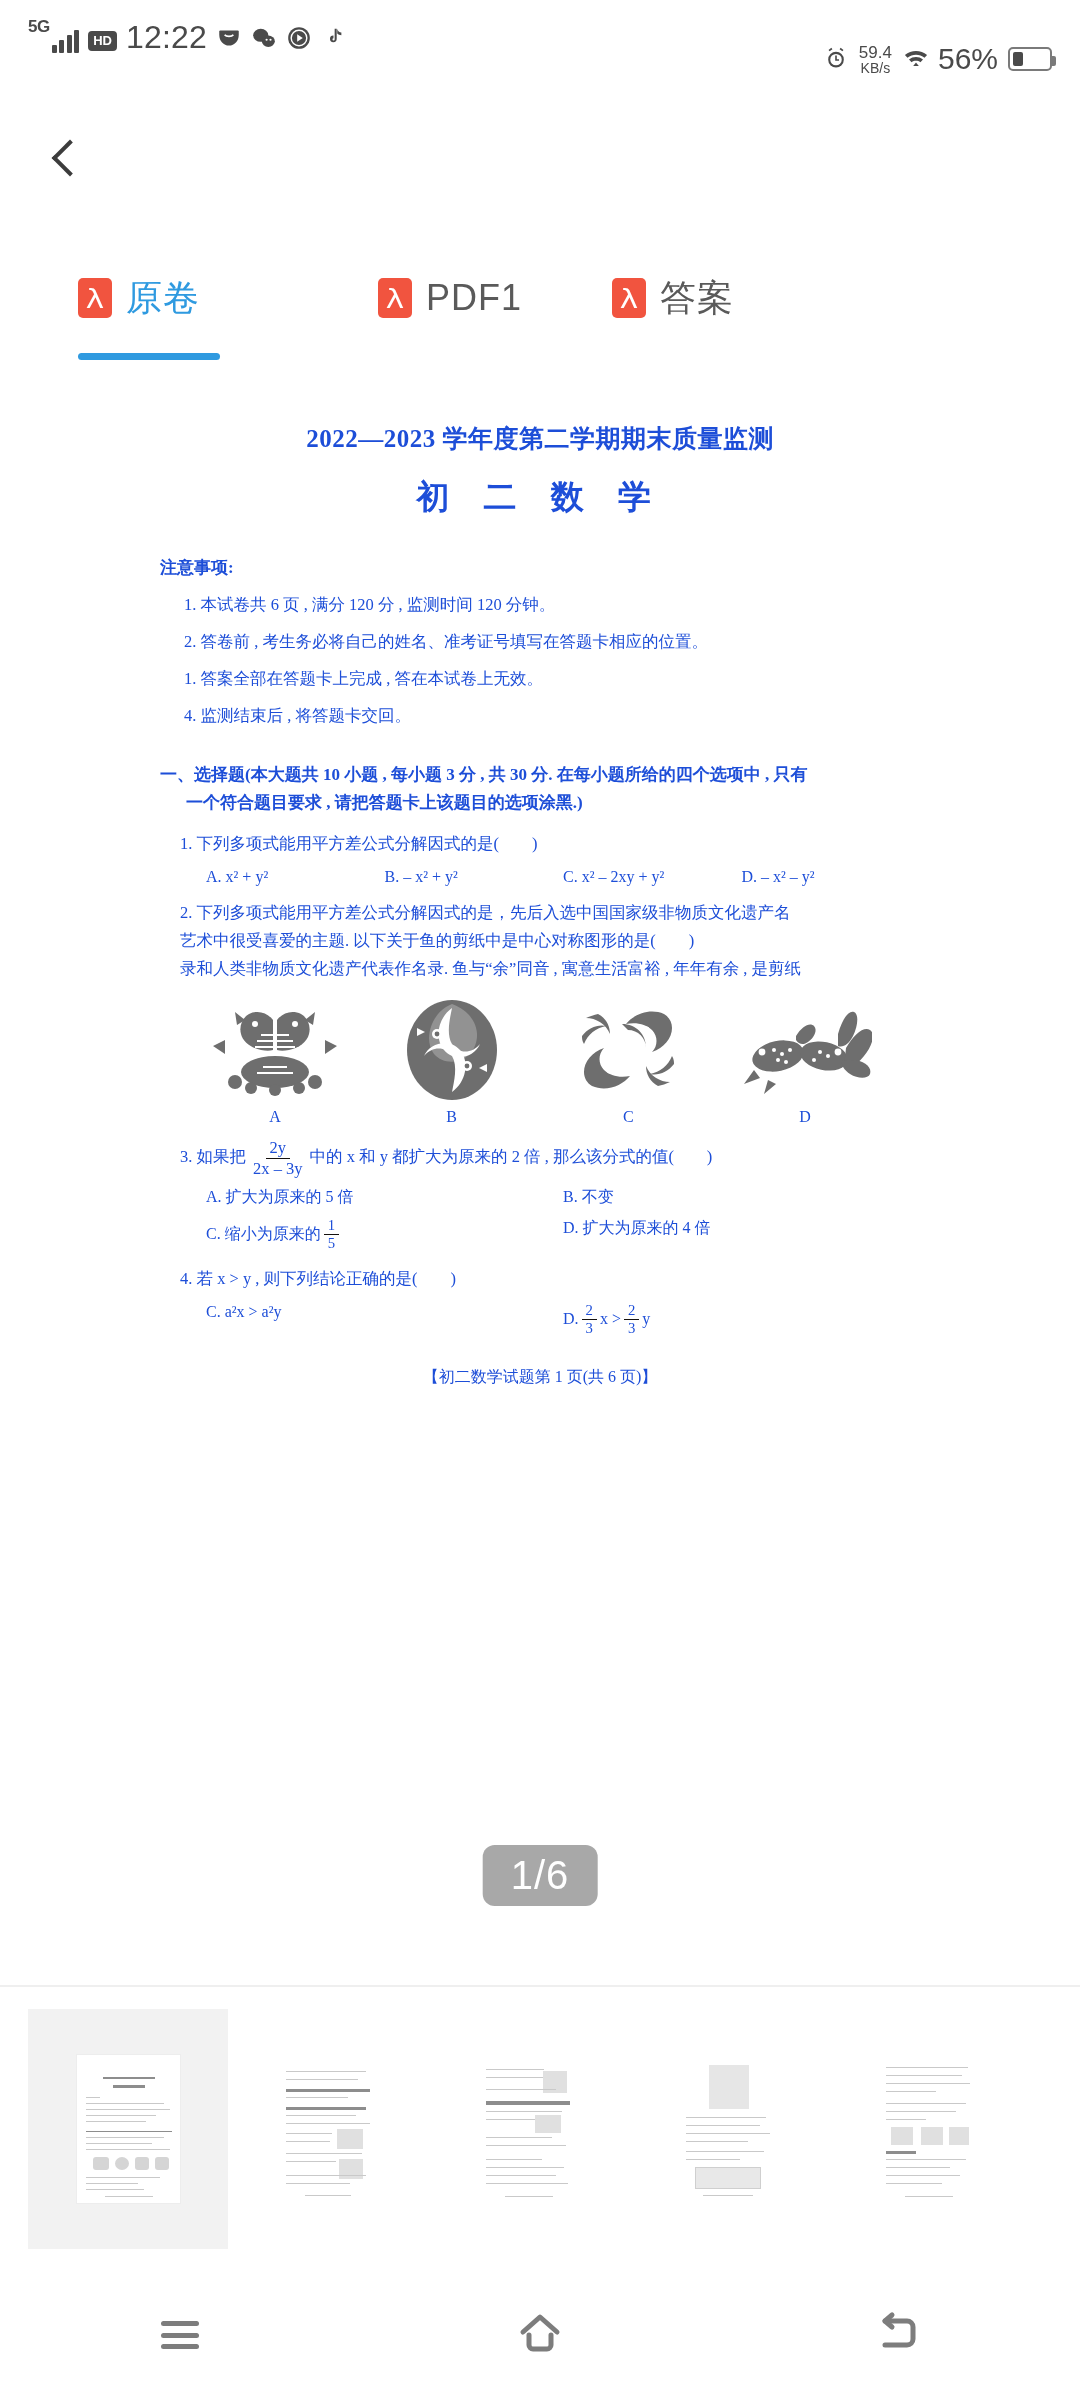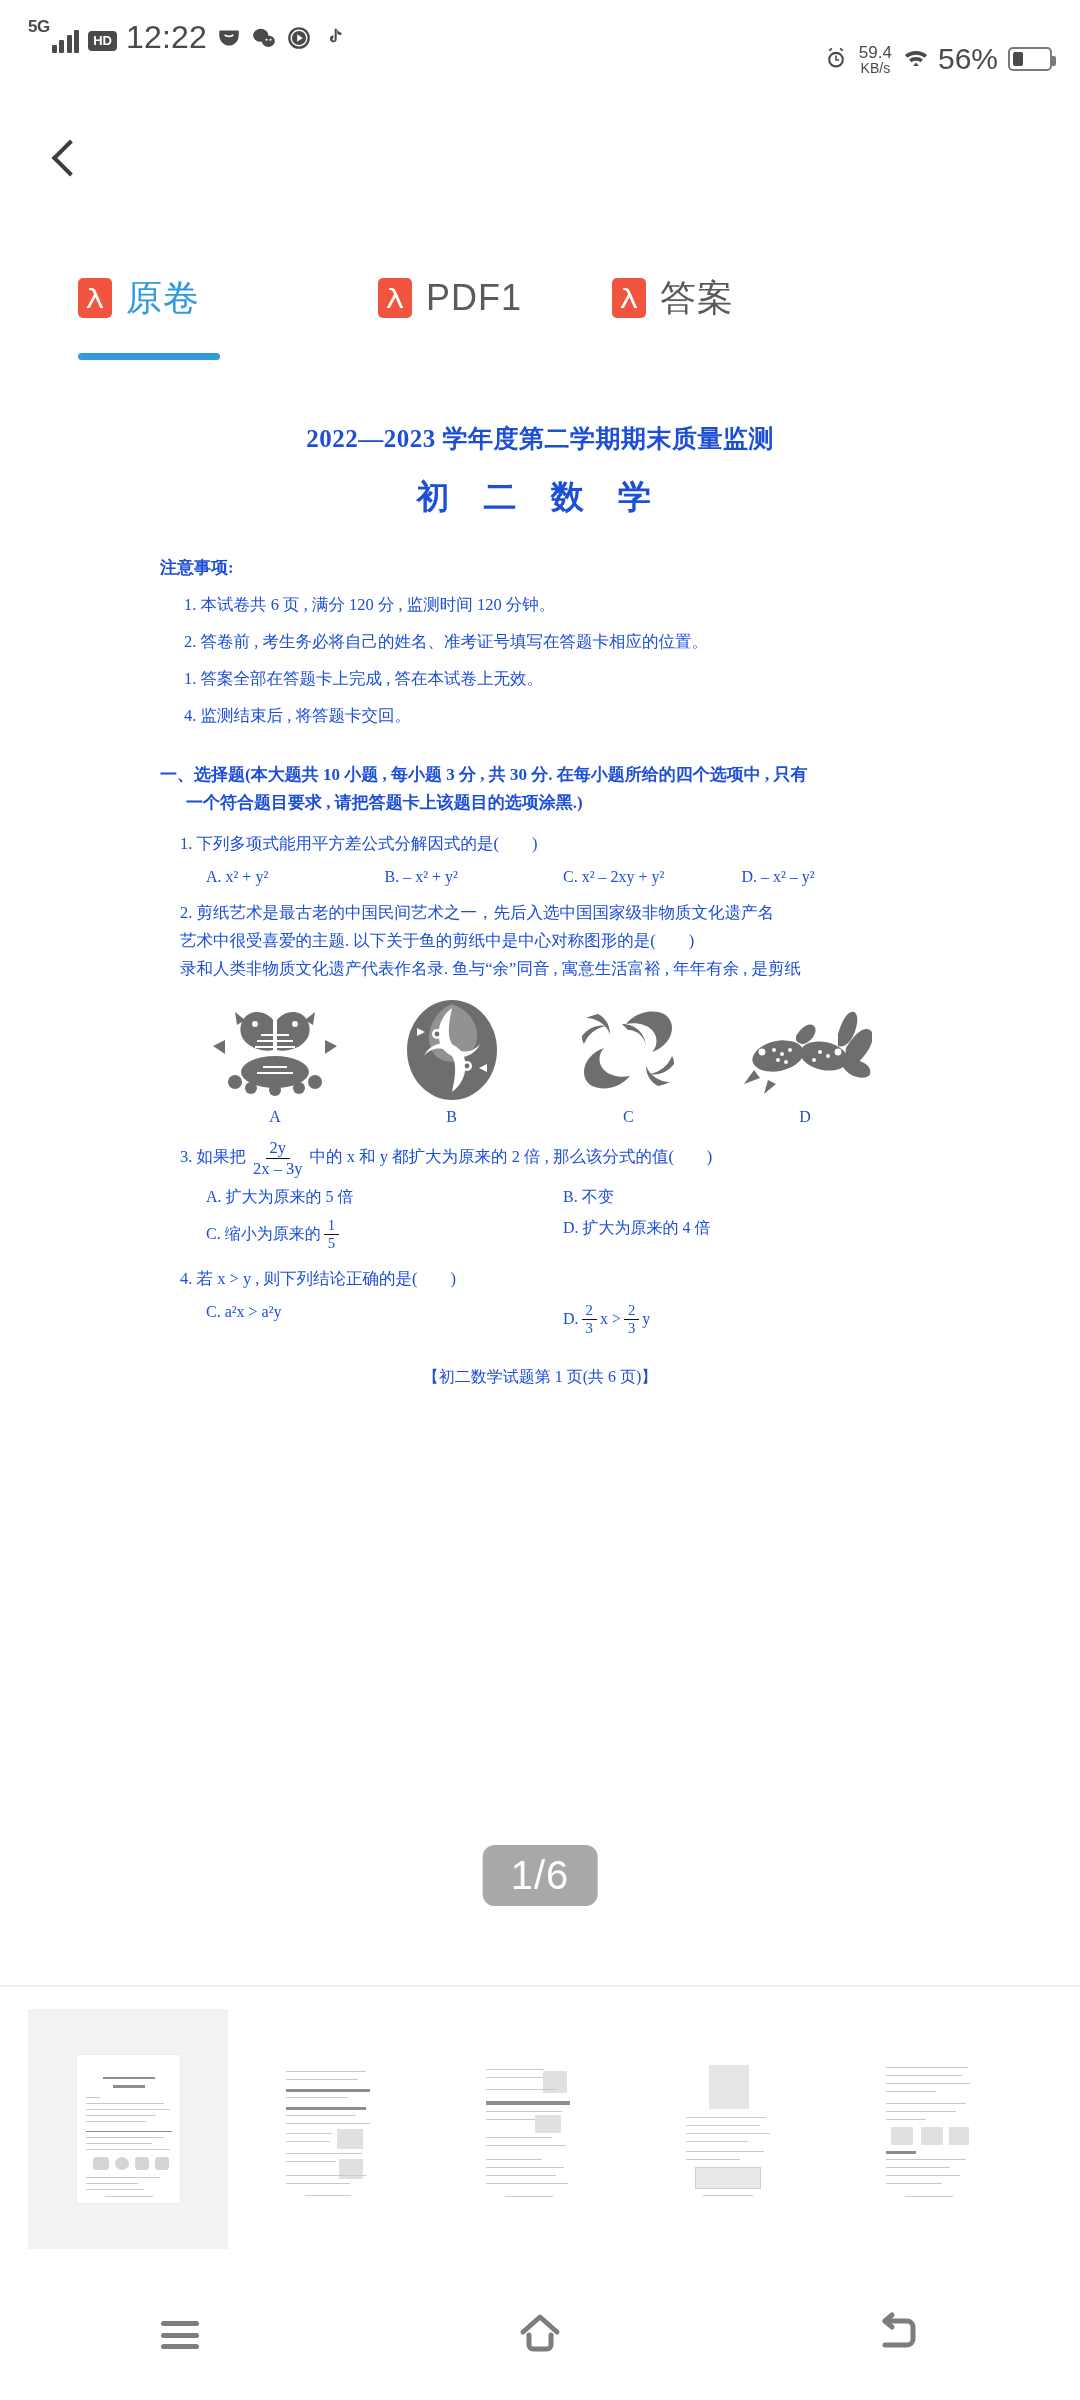--- a/index.html
+++ b/index.html
@@ -258,21 +258,21 @@
       </div>
       <div class="opts four">
         <span>A. x² + y²</span>
         <span>B. – x² + y²</span>
         <span>C. x² – 2xy + y²</span>
         <span>D. – x² – y²</span>
       </div>
 
       <div class="q">
         <span>2.</span>
-        <span>剪纸艺术是最古老的中国民间艺术之一，先后入选中国国家级非物质文化遗产名</span>
+        <span>下列多项式能用平方差公式分解因式的是，先后入选中国国家级非物质文化遗产名</span>
         <span class="cont">艺术中很受喜爱的主题. 以下关于鱼的剪纸中是中心对称图形的是(　　)</span>
         <span class="cont">录和人类非物质文化遗产代表作名录. 鱼与“余”同音 , 寓意生活富裕 , 年年有余 , 是剪纸</span>
       </div>
       <div class="figs">
         <div class="fig">
           <div class="art">
             <svg width="140" height="100" viewBox="0 0 140 100">
               <g fill="#6e6e6e">
                 <path d="M68 20c-6-8-16-10-24-6-7 4-10 12-8 20 2 8 10 14 20 16 5 1 9 1 12 0z"></path>
                 <path d="M72 20c6-8 16-10 24-6 7 4 10 12 8 20-2 8-10 14-20 16-5 1-9 1-12 0z"></path>

